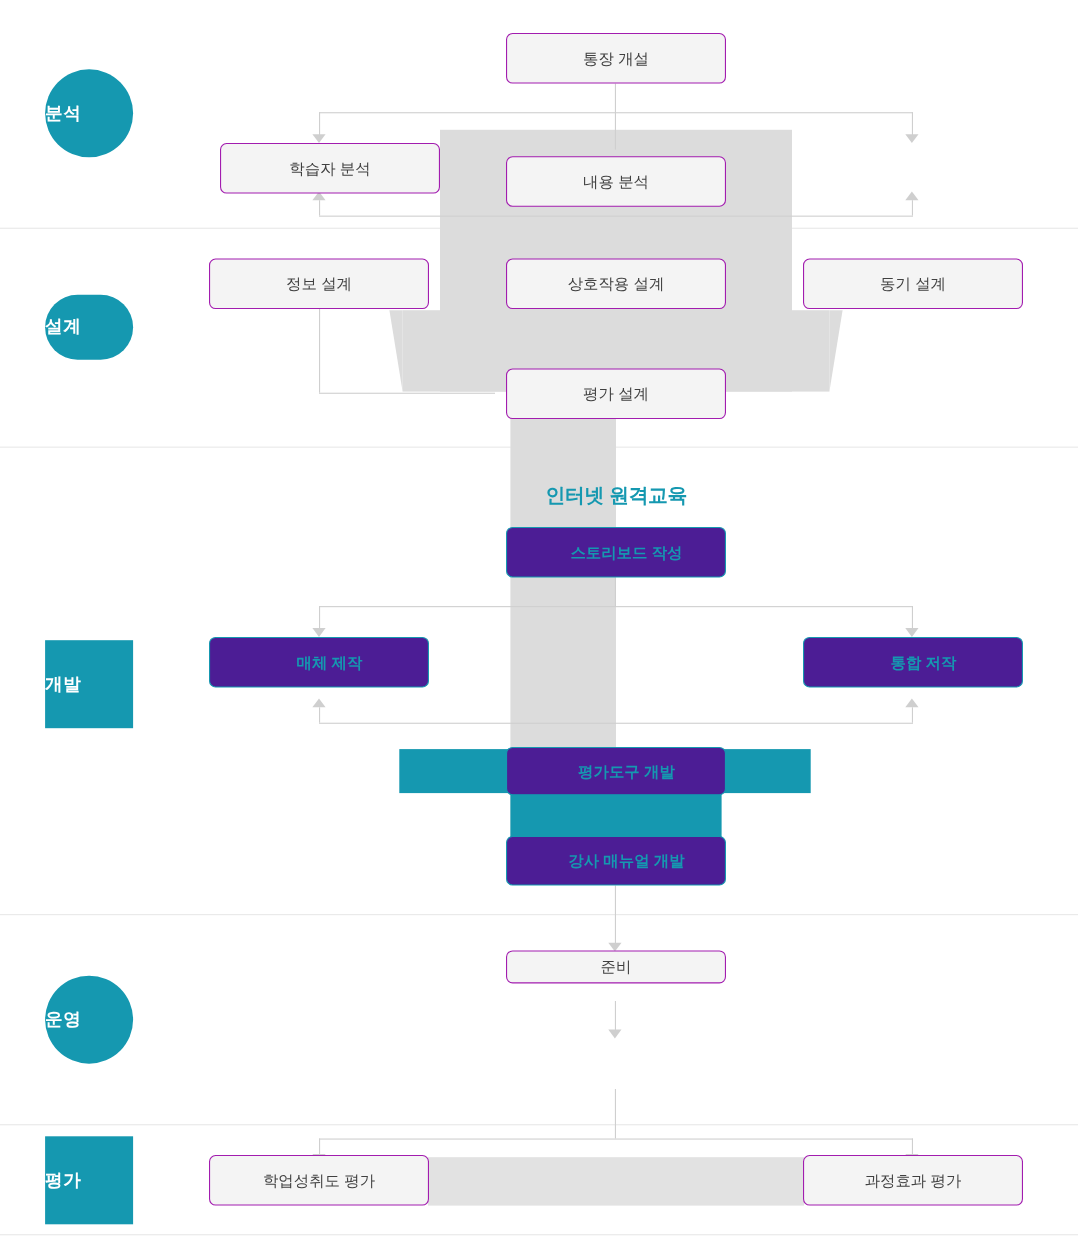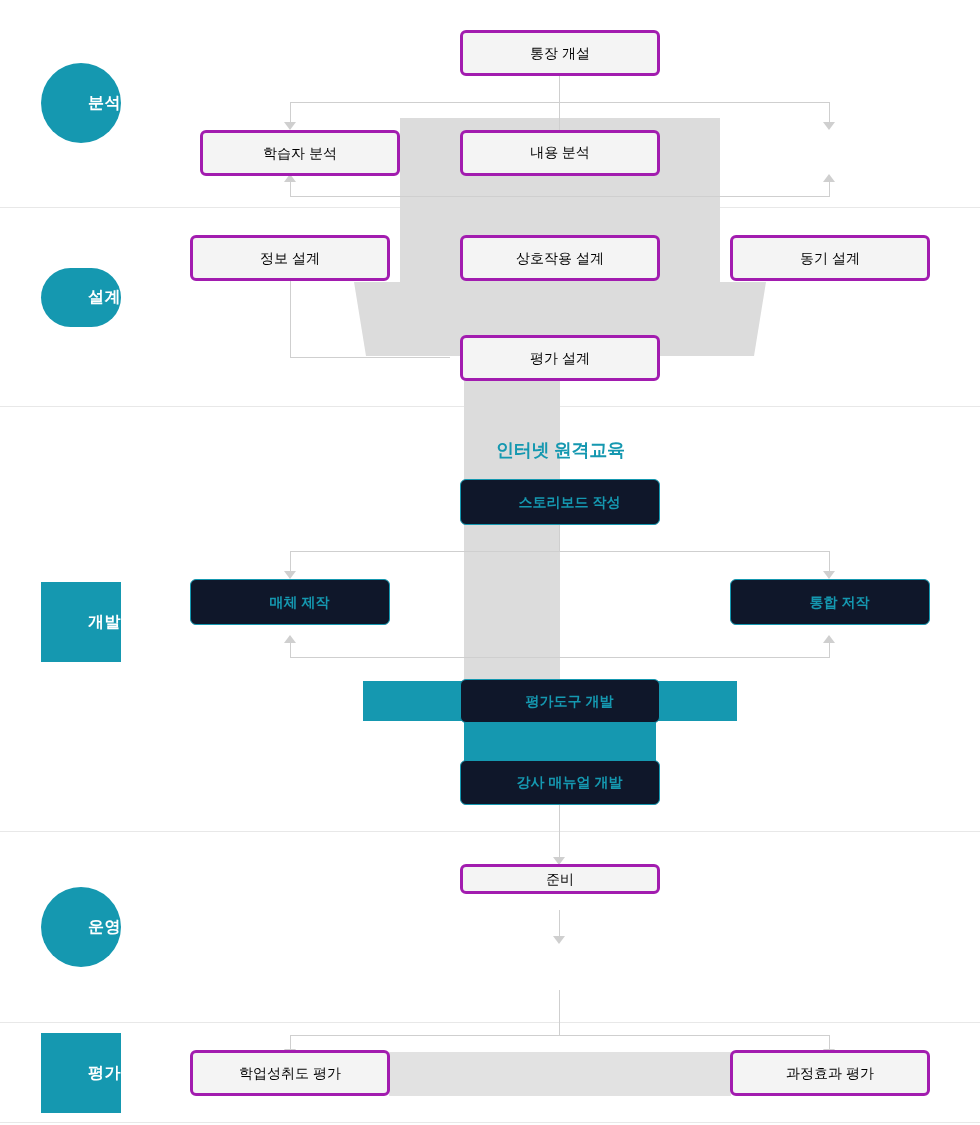--- a/index.html
+++ b/index.html
@@ -27,21 +27,21 @@
 
   
   .badge {
     position: absolute;
     background: #1598b0;
     color: #ffffff;
     font-size: 16px;
     font-weight: bold;
     display: flex;
     align-items: center;
-    justify-content: flex-end;
+    justify-content: flex-start;
     letter-spacing: 0.5px;
   }
   .badge.circle { border-radius: 50%; }
 
   
   .funnel-wide {
     position: absolute;
     background: #dcdcdc;
   }
   .funnel-col {
@@ -86,25 +86,25 @@
     display: flex;
     align-items: center;
     justify-content: center;
     font-size: 14px;
     border-radius: 6px;
     text-align: center;
     line-height: 1.2;
   }
   .node.grey {
     background: #f4f4f4;
-    border: 3px solid #a21caf;
-    color: #000000;
+    border: 1px solid #a21caf;
+    color: #404040;
   }
   .node.teal {
-    background: #0f172a;
+    background: #4c1d95;
     border: 1px solid #1598b0;
     color: #1598b0;
     font-weight: bold;
     padding-left: 19px;
   }
 
   
   .mid-title {
     position: absolute;
     color: #1598b0;
@@ -194,21 +194,21 @@
   <div class="badge circle" style="left:41px; top:887px; width:80px; height:80px;">
     <span>운영</span>
   </div>
   <div class="badge" style="left:41px; top:1033px; width:80px; height:80px;">
     <span>평가</span>
   </div>
 
   <div class="node grey" style="left:460px; top:30px; width:200px; height:46px;">통장 개설</div>
 
   <div class="node grey" style="left:200px; top:130px; width:200px; height:46px;">학습자 분석</div>
-  <div class="node grey" style="left:460px; top:130px; width:200px; height:46px;font-family:Liberation Serif, serif;">내용 분석</div>
+  <div class="node grey" style="left:460px; top:142px; width:200px; height:46px;">내용 분석</div>
 
   <div class="node grey" style="left:190px; top:235px; width:200px; height:46px;">정보 설계</div>
   <div class="node grey" style="left:460px; top:235px; width:200px; height:46px;">상호작용 설계</div>
   <div class="node grey" style="left:730px; top:235px; width:200px; height:46px;">동기 설계</div>
   <div class="node grey" style="left:460px; top:335px; width:200px; height:46px;">평가 설계</div>
 
   <div class="mid-title" style="left:496px; top:438px;">인터넷 원격교육</div>
 
   <div class="node teal" style="left:460px; top:479px; width:200px; height:46px;">스토리보드 작성</div>
 

